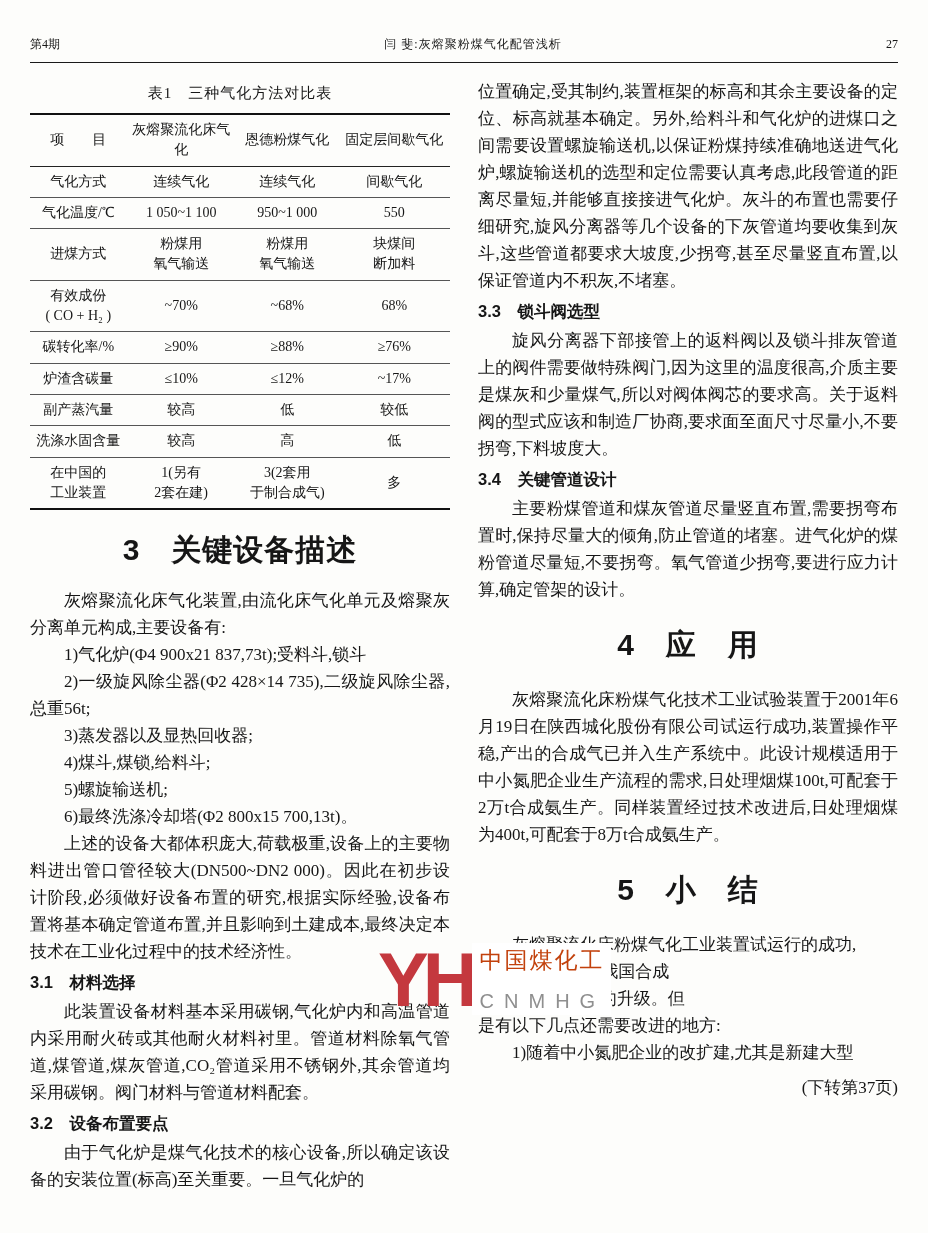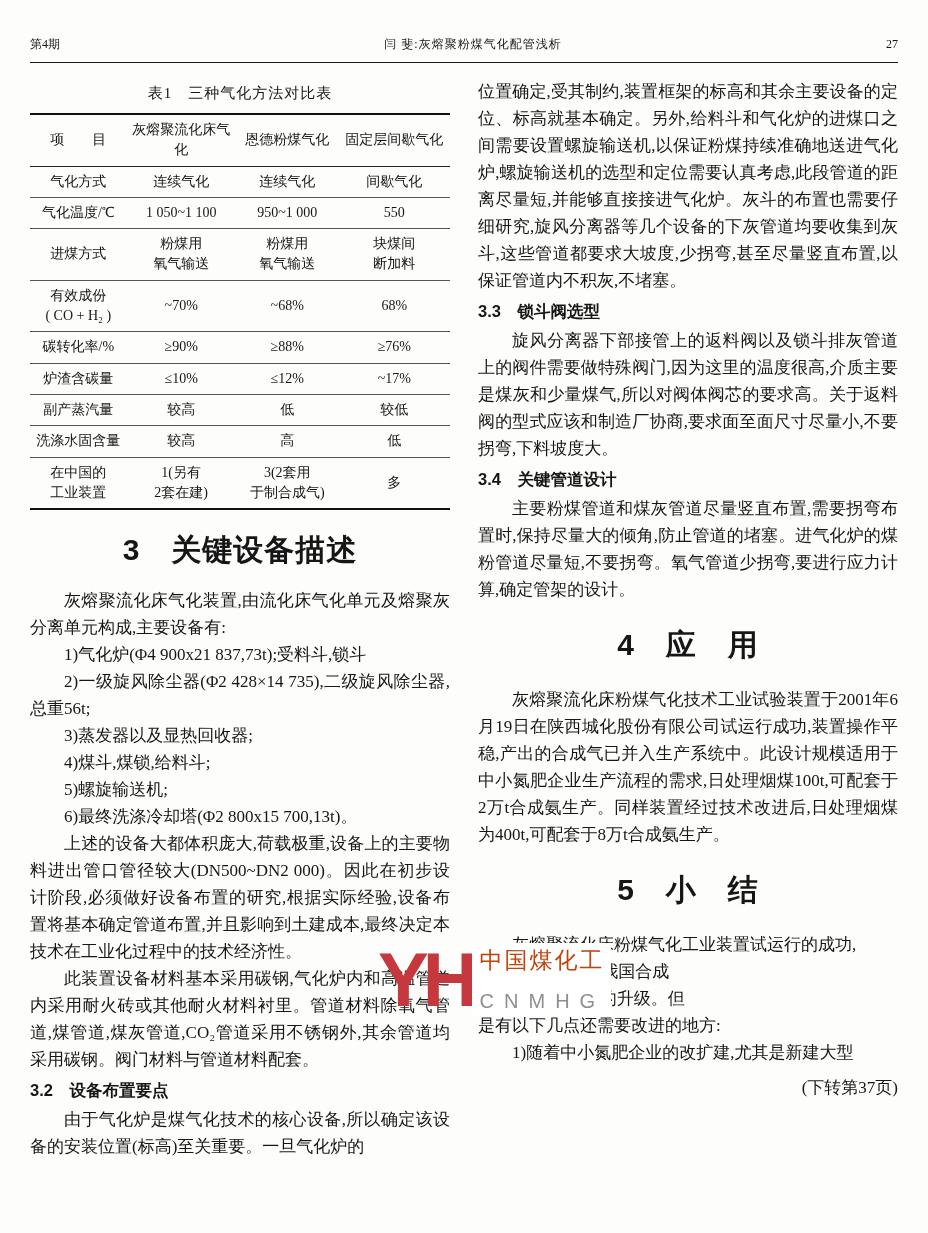--- a/index.html
+++ b/index.html
@@ -179,20 +179,21 @@
       <div>
           <p class="para">1)气化炉(Φ4 900x21 837,73t);受料斗,锁斗</p>
           <p class="para">2)一级旋风除尘器(Φ2 428×14 735),二级旋风除尘器,总重56t;</p>
           <p class="para">3)蒸发器以及显热回收器;</p>
           <p class="para">4)煤斗,煤锁,给料斗;</p>
           <p class="para">5)螺旋输送机;</p>
           <p class="para">6)最终洗涤冷却塔(Φ2 800x15 700,13t)。</p>
         </div>
       <p class="para">上述的设备大都体积庞大,荷载极重,设备上的主要物料进出管口管径较大(DN500~DN2 000)。因此在初步设计阶段,必须做好设备布置的研究,根据实际经验,设备布置将基本确定管道布置,并且影响到土建成本,最终决定本技术在工业化过程中的技术经济性。</p>
 
+      <h3 class="h-sub">3.1　材料选择</h3>
       <p class="para">此装置设备材料基本采用碳钢,气化炉内和高温管道内采用耐火砖或其他耐火材料衬里。管道材料除氧气管道,煤管道,煤灰管道,CO₂管道采用不锈钢外,其余管道均采用碳钢。阀门材料与管道材料配套。</p>
 
       <h3 class="h-sub">3.2　设备布置要点</h3>
       <p class="para">由于气化炉是煤气化技术的核心设备,所以确定该设备的安装位置(标高)至关重要。一旦气化炉的</p>
     </div>
 
     <div class="col">
       <p class="para noindent">位置确定,受其制约,装置框架的标高和其余主要设备的定位、标高就基本确定。另外,给料斗和气化炉的进煤口之间需要设置螺旋输送机,以保证粉煤持续准确地送进气化炉,螺旋输送机的选型和定位需要认真考虑,此段管道的距离尽量短,并能够直接接进气化炉。灰斗的布置也需要仔细研究,旋风分离器等几个设备的下灰管道均要收集到灰斗,这些管道都要求大坡度,少拐弯,甚至尽量竖直布置,以保证管道内不积灰,不堵塞。</p>
 
       <h3 class="h-sub">3.3　锁斗阀选型</h3>

